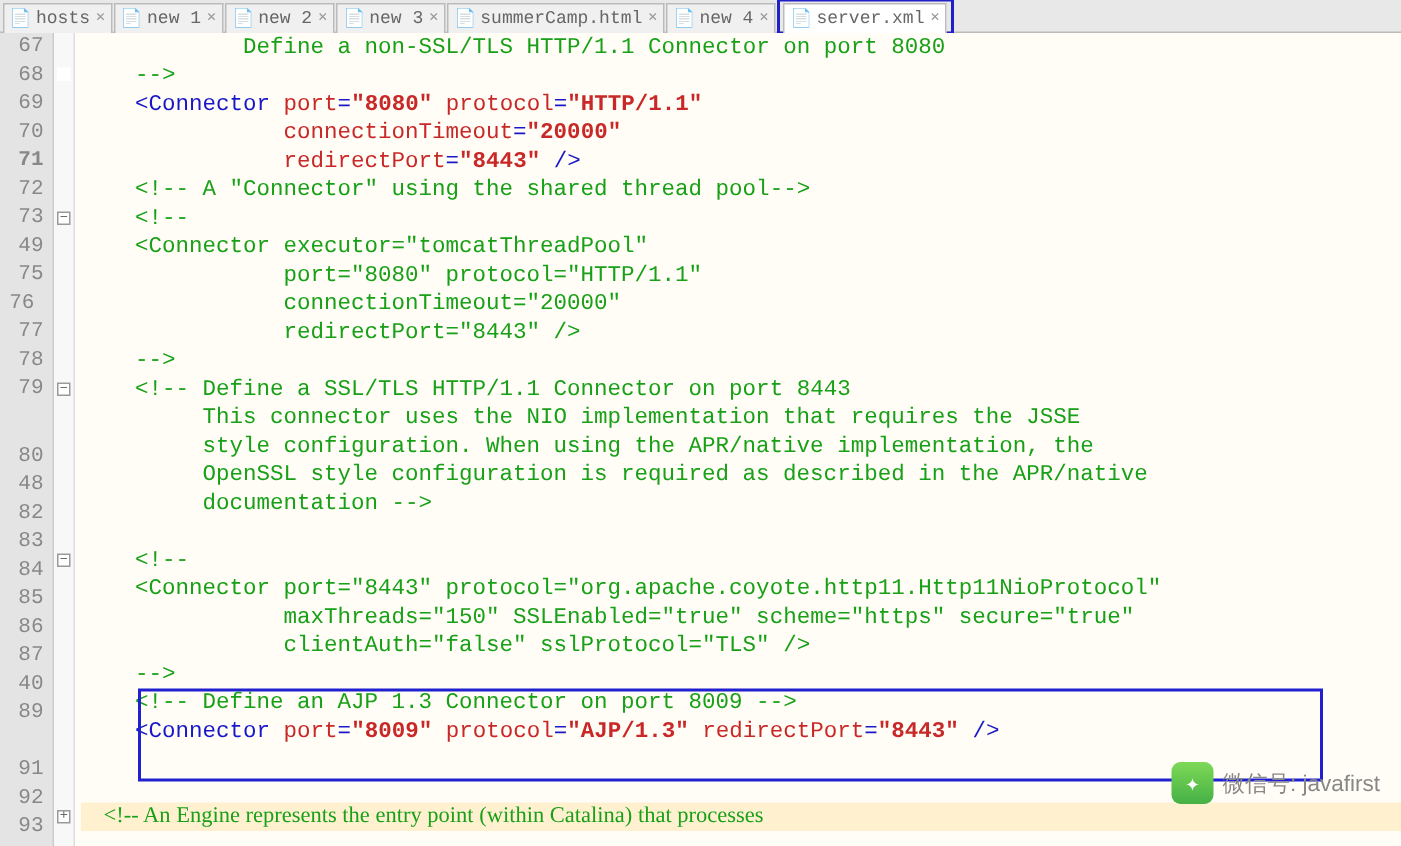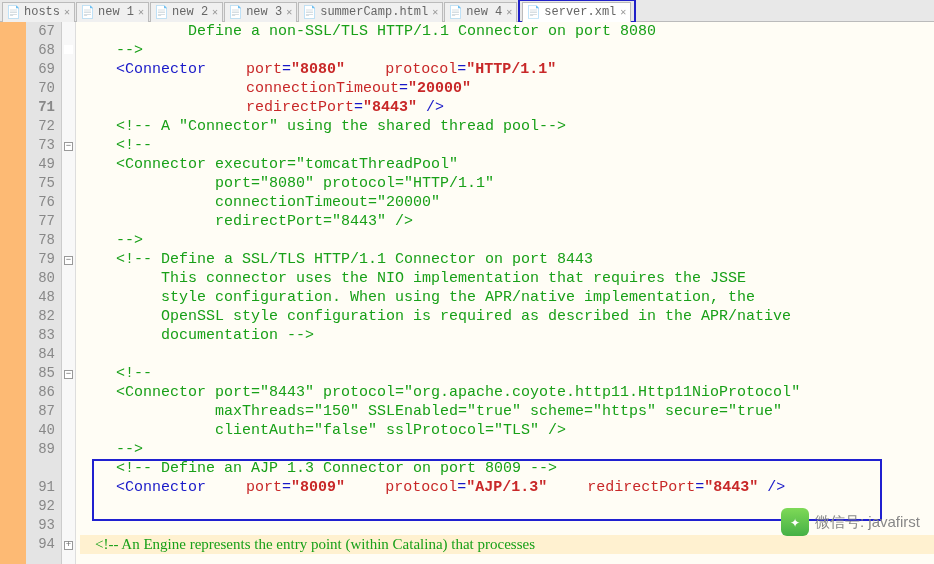--- a/index.html
+++ b/index.html
@@ -51,22 +51,21 @@
   color: #999;
   font-weight: bold;
 }
 .tab-highlight {
   border: 2px solid #2020c8;
   padding: 0 2px 0 2px;
 }
 .editor-area {
   display: flex;
   height: calc(100% - 22px);
-  background: #fdba74;
-  padding-left: 26px;
+  background: #737373;
 }
 .gutter {
   width: 36px;
   background: #e4e4e4;
   color: #888;
   text-align: right;
   padding-right: 6px;
   font-size: 14px;
   line-height: 19px;
   border-right: 1px solid #ccc;
@@ -97,21 +96,21 @@
 .code {
   padding-left: 4px;
   line-height: 19px;
   white-space: pre;
   flex: 1;
   background: #fffdf5;
 }
 .code .line { height: 19px; }
 .c-comm { color: #18a018; }
 .c-tag { color: #1818c8; }
-.c-attr { color: #c82828; margin-left: 31px; }
+.c-attr { color: #c82828; }
 .c-valbold { color: #c82828; font-weight: bold; }
 .highlight-box {
   position: absolute;
   border: 2px solid #2020d0;
   pointer-events: none;
 }
 .watermark {
   position: absolute;
   right: 14px;
   bottom: 28px;
@@ -180,25 +179,25 @@
   <div class="gutter" id="gutter">
       <div style="height: 19px;">67</div>
       <div style="height: 19px;">68</div>
       <div style="height: 19px;">69</div>
       <div style="height: 19px;">70</div>
       <div style="height: 19px; font-weight: bold;">71</div>
       <div style="height: 19px;">72</div>
       <div style="height: 19px;">73</div>
       <div style="height: 19px;">49</div>
       <div style="height: 19px;">75</div>
-      <div style="height: 19px;">76</div>
+      <div style="height: 19px; text-align: center;">76</div>
       <div style="height: 19px;">77</div>
       <div style="height: 19px;">78</div>
       <div style="height: 19px;">79</div>
-      <div style="height: 19px;">80</div>
+      <div style="height: 19px; margin-top: 26px;">80</div>
       <div style="height: 19px;">48</div>
       <div style="height: 19px;">82</div>
       <div style="height: 19px;">83</div>
       <div style="height: 19px;">84</div>
       <div style="height: 19px;">85</div>
       <div style="height: 19px;">86</div>
       <div style="height: 19px;">87</div>
       <div style="height: 19px;">40</div>
       <div style="height: 19px;">89</div>
       <div style="height: 19px; margin-left: 48px;">90</div>

